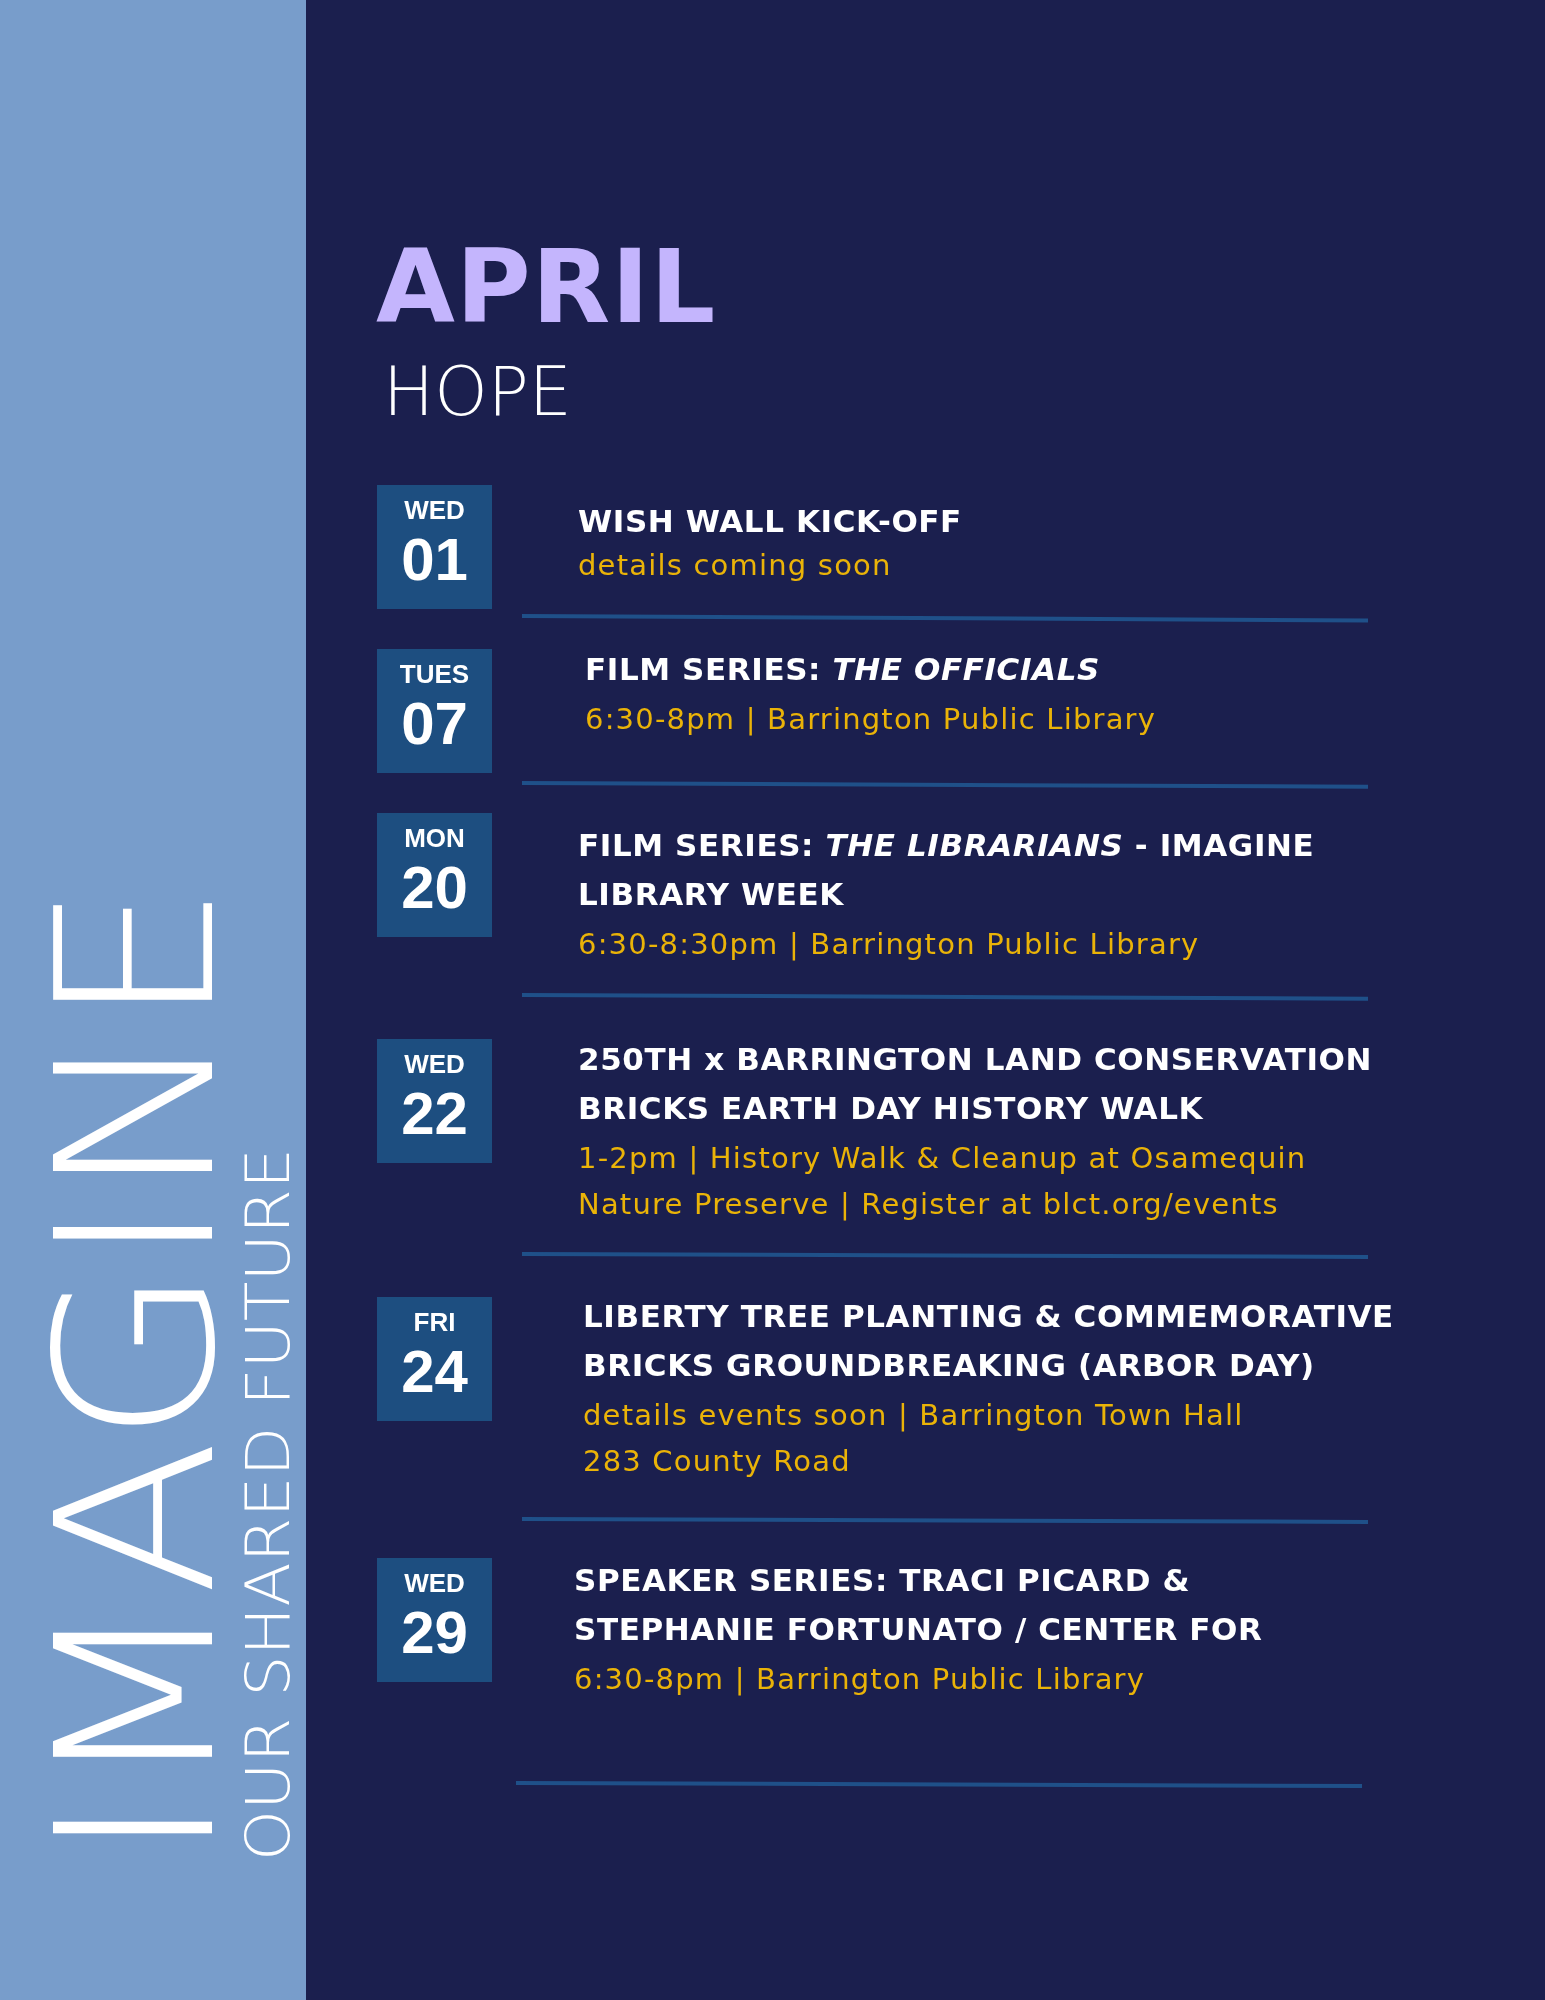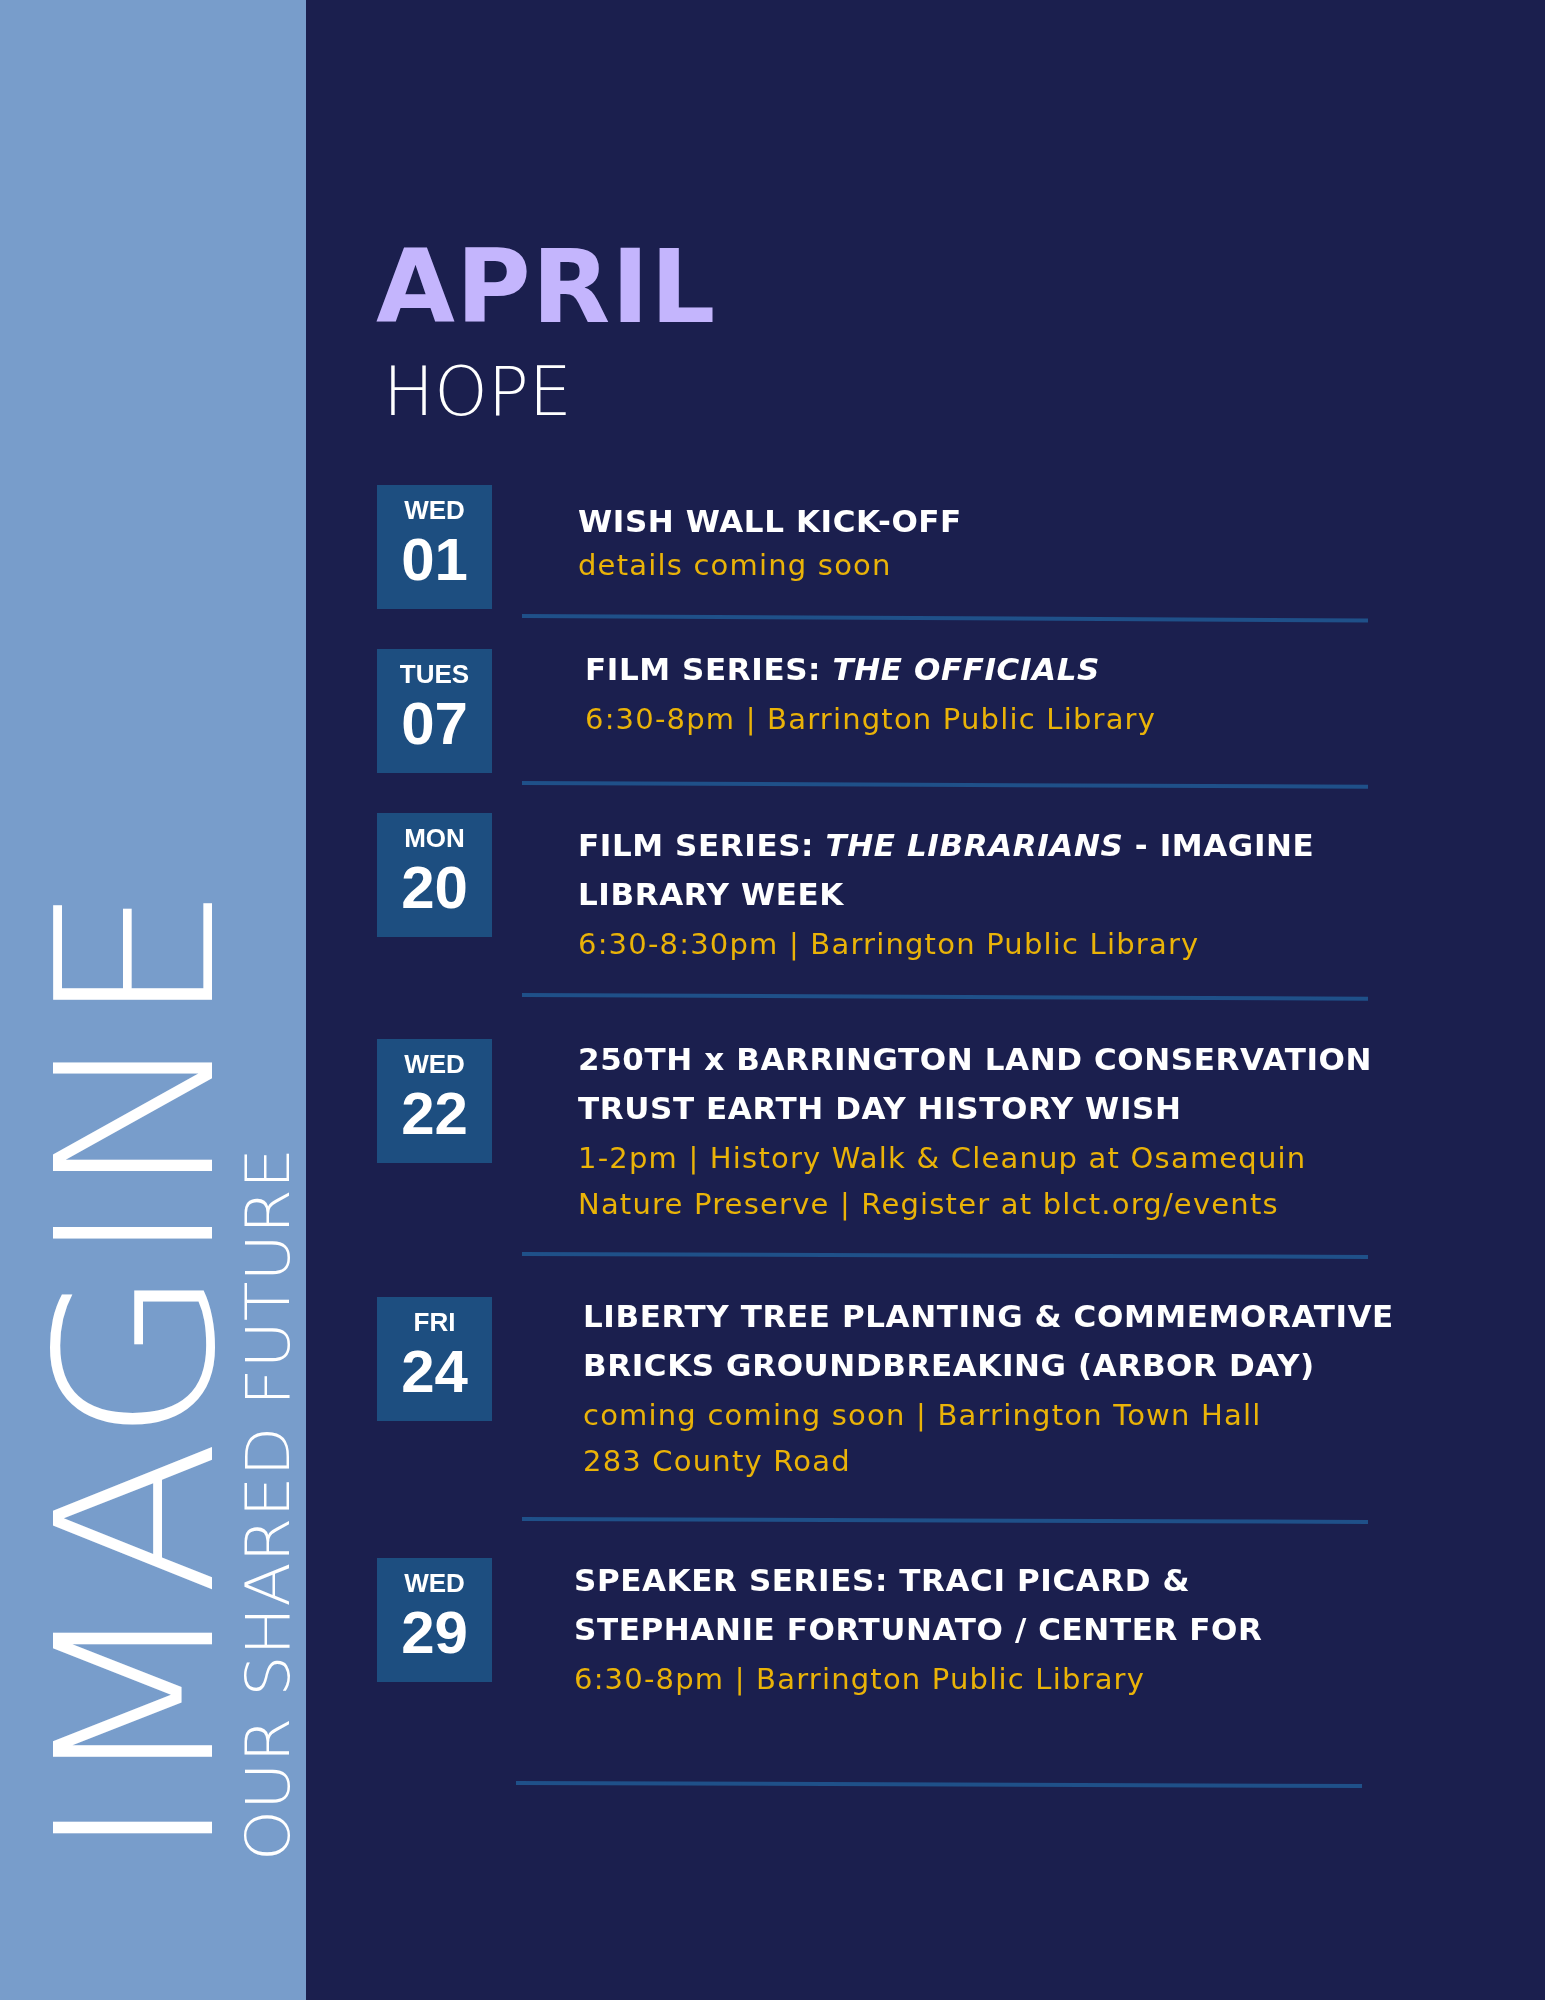--- a/index.html
+++ b/index.html
@@ -63,34 +63,34 @@
   <div class="desc" style="margin-top:2px;">6:30-8:30pm | Barrington Public Library</div>
 </div>
 <div class="sep" style="left:522px; top:993px; width:846px; transform:rotate(0.25deg);"></div>
 
 <div class="datebox" style="left:377px; top:1039px;">
   <div class="dow">WED</div>
   <div class="day">22</div>
 </div>
 <div class="event" style="left:578px; top:1035px;">
   <div class="title">250TH x BARRINGTON LAND CONSERVATION</div>
-  <div class="title">TRUST EARTH DAY HISTORY WISH</div>
+  <div class="title">BRICKS EARTH DAY HISTORY WALK</div>
   <div class="desc" style="margin-top:2px;">1-2pm | History Walk &amp; Cleanup at Osamequin</div>
   <div class="desc">Nature Preserve | Register at blct.org/events</div>
 </div>
 <div class="sep" style="left:522px; top:1252px; width:846px; transform:rotate(0.2deg);"></div>
 
 <div class="datebox" style="left:377px; top:1297px;">
   <div class="dow">FRI</div>
   <div class="day">24</div>
 </div>
 <div class="event" style="left:583px; top:1292px;">
   <div class="title">LIBERTY TREE PLANTING &amp; COMMEMORATIVE</div>
   <div class="title">BRICKS GROUNDBREAKING (ARBOR DAY)</div>
-  <div class="desc" style="margin-top:2px;">coming coming soon | Barrington Town Hall</div>
+  <div class="desc" style="margin-top:2px;">details events soon | Barrington Town Hall</div>
   <div class="desc">283 County Road</div>
 </div>
 <div class="sep" style="left:522px; top:1517px; width:846px; transform:rotate(0.2deg);"></div>
 
 <div class="datebox" style="left:377px; top:1558px;">
   <div class="dow">WED</div>
   <div class="day">29</div>
 </div>
 <div class="event" style="left:574px; top:1556px;">
   <div class="title">SPEAKER SERIES: TRACI PICARD &amp;</div>

